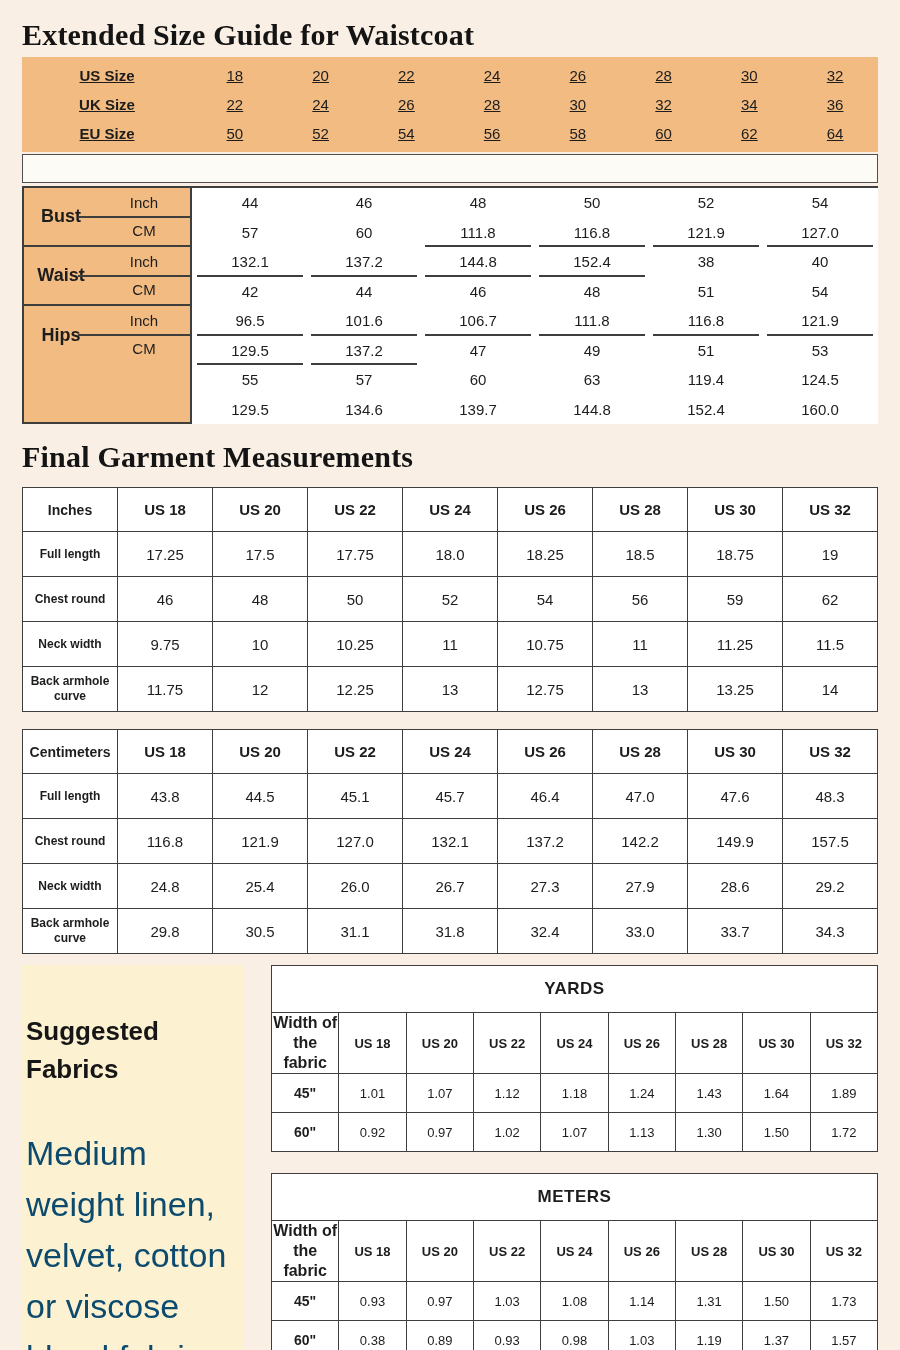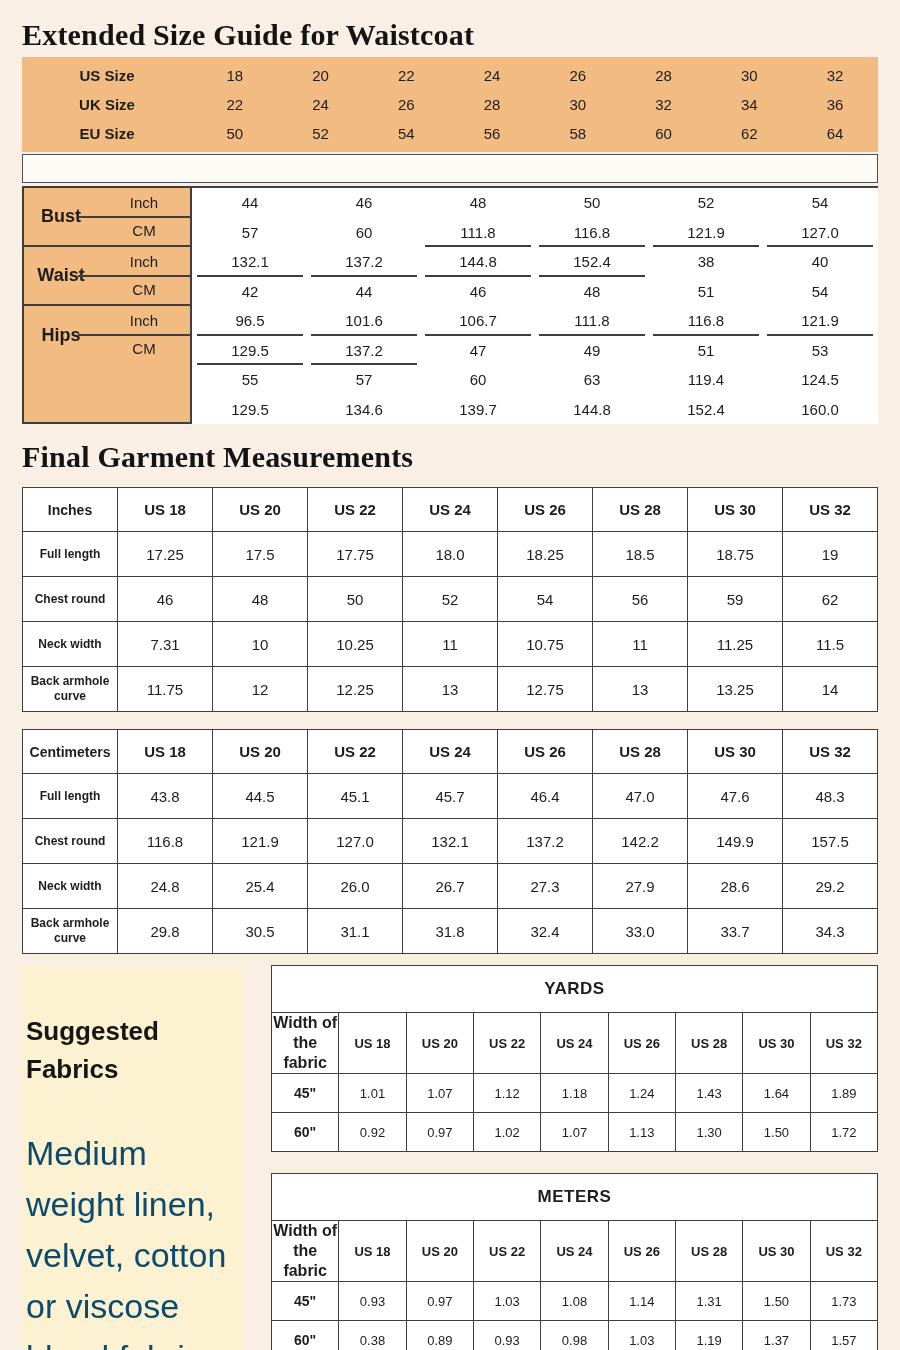--- a/index.html
+++ b/index.html
@@ -17,21 +17,21 @@
     font-family:"Liberation Serif", serif;
     font-weight:700;
     font-size:30px;
     color:#141414;
     letter-spacing:.2px;
   }
   .page-title { margin-bottom:5px; }
   .section-title { margin:16px 0 13px 0; }
 
   
-  .size-chart { background:#f1bb82; padding:4px 0; }
+  .size-chart { background:#f1bb82; padding:4px 0;text-decoration:underline; }
   .size-row {
     display:grid;
     grid-template-columns:170px repeat(8,1fr);
     height:29px; align-items:center; text-align:center;
   }
   .size-label { font-weight:700; font-size:15px; }
   .size-val { font-size:15px; }
 
   
   .empty-row {
@@ -254,21 +254,21 @@
           <td>48</td>
           <td>50</td>
           <td>52</td>
           <td>54</td>
           <td>56</td>
           <td>59</td>
           <td>62</td>
         </tr>
         <tr>
           <th>Neck width</th>
-          <td>7.31</td>
+          <td>9.75</td>
           <td>10</td>
           <td>10.25</td>
           <td>11</td>
           <td>10.75</td>
           <td>11</td>
           <td>11.25</td>
           <td>11.5</td>
         </tr>
         <tr>
           <th>Back armhole curve</th>

